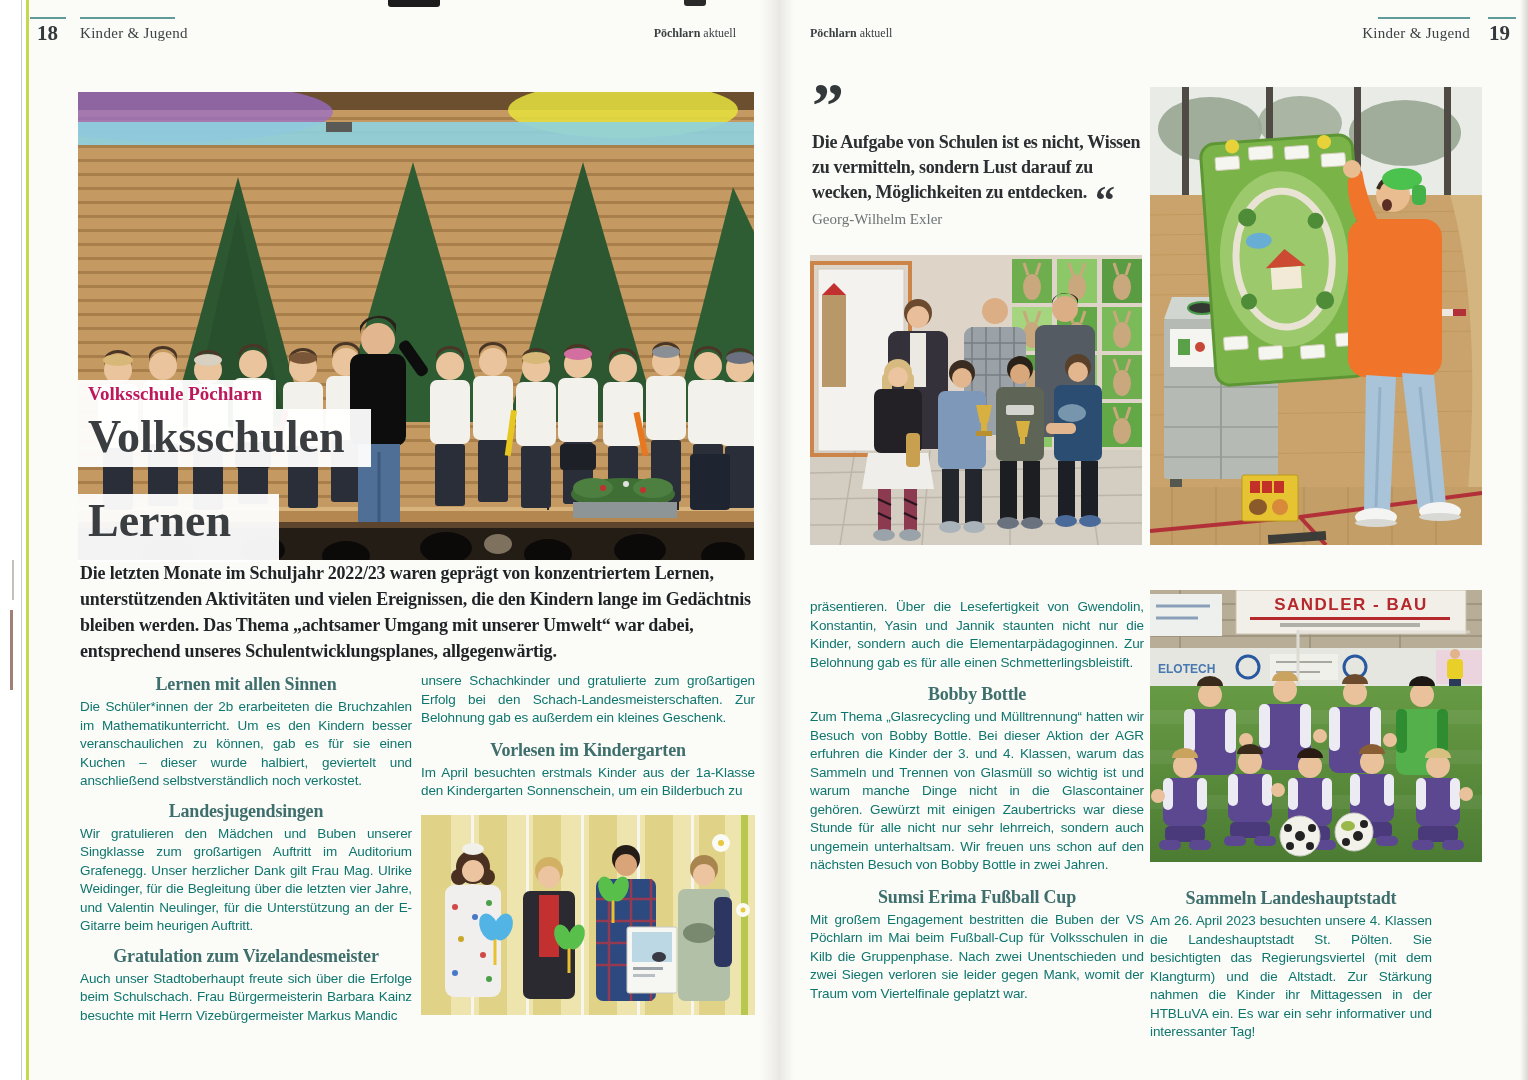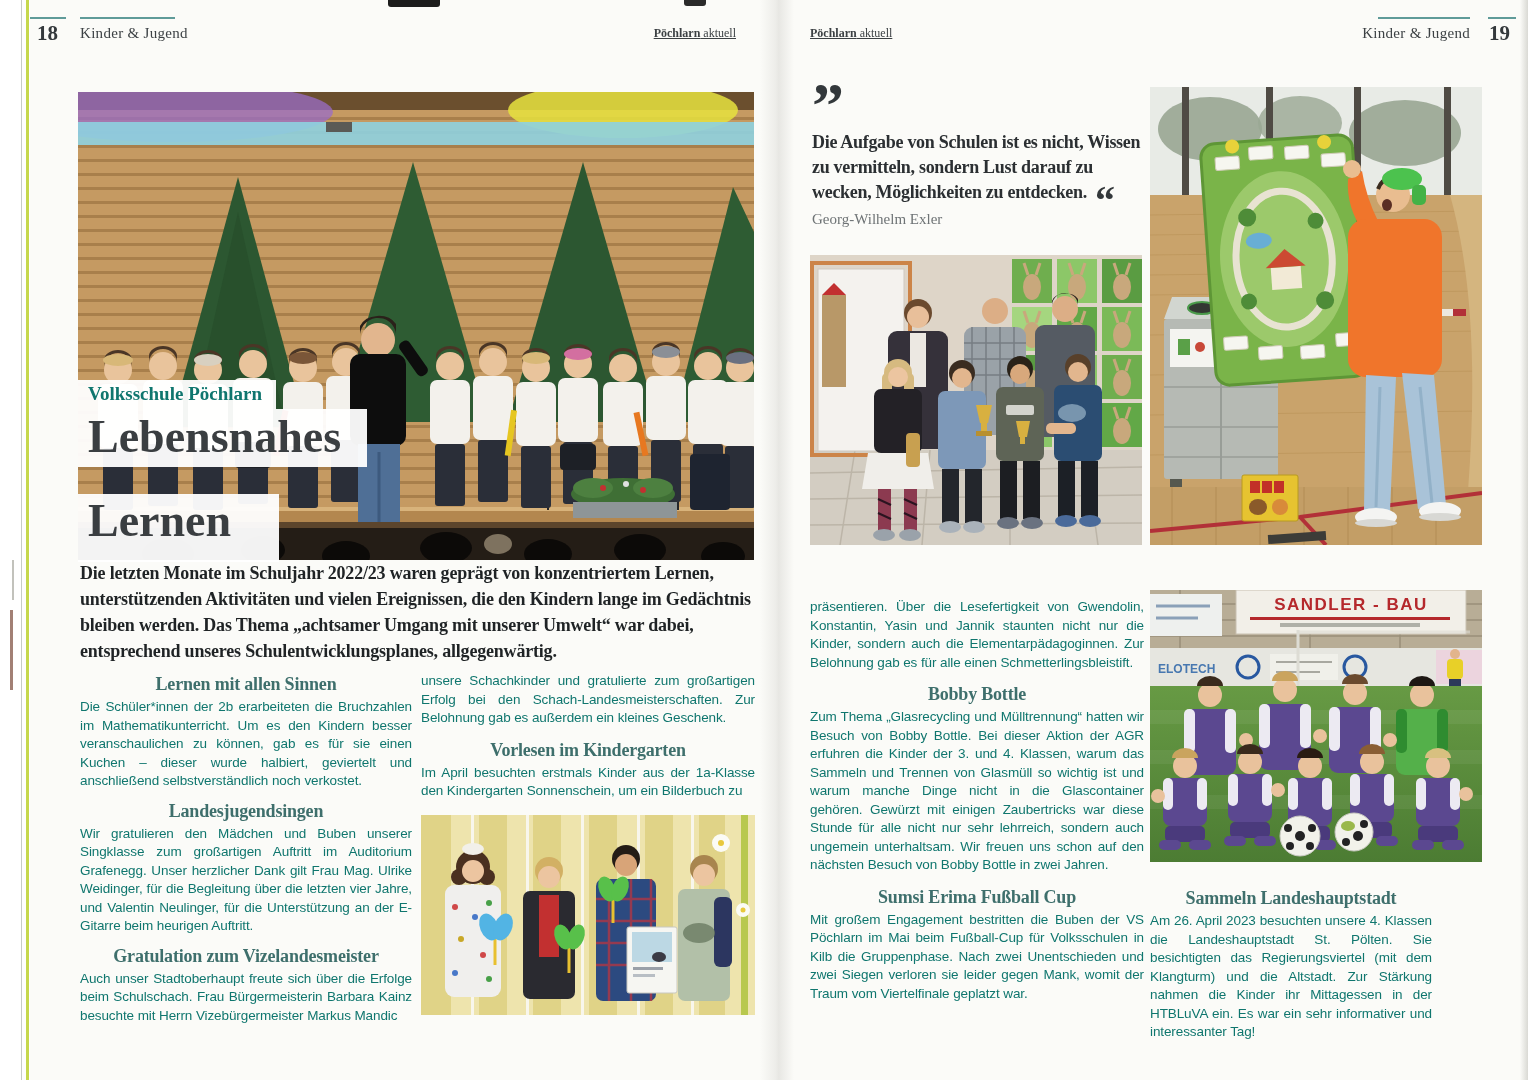--- a/index.html
+++ b/index.html
@@ -14,28 +14,28 @@
   .edge-left .mark2{position:absolute;left:12px;top:560px;width:2px;height:40px;background:#9a9a90;opacity:.6;}
   .edge-right{right:0;top:0;width:8px;height:1080px;background:linear-gradient(90deg,rgba(0,0,0,0),#d9d9d4);}
   .gutter{left:760px;top:0;width:34px;height:1080px;
           background:linear-gradient(90deg,rgba(0,0,0,0) 0%,rgba(60,55,45,.07) 45%,rgba(60,55,45,.10) 55%,rgba(0,0,0,0) 100%);}
   .topmark1{left:388px;top:0;width:52px;height:7px;background:#1c1c1c;border-radius:0 0 3px 3px;}
   .topmark2{left:684px;top:0;width:22px;height:6px;background:#2a2a2a;border-radius:0 0 3px 3px;}
   
   .rule{height:2px;background:#5F9B99;}
   .pagenum{font:700 21px "Liberation Serif",serif;color:#34393c;}
   .seclabel{font:400 15px "Liberation Serif",serif;color:#3c4144;letter-spacing:.3px;}
-  .brand{font:400 12px "Liberation Serif",serif;color:#3c4144;text-decoration:underline;}
+  .brand{font:400 12px "Liberation Serif",serif;color:#3c4144;}
   .brand b{font-weight:700;}
   
   .photo{position:absolute;overflow:hidden;background:#ddd;}
   .photo svg{display:block;width:100%;height:100%;}
   
   .kicker-box{left:78px;top:380px;background:rgba(255,255,255,.95);padding:3px 14px 4px 10px;
-              font:700 19px "Liberation Serif",serif;color:#0f766e;}
+              font:700 19px "Liberation Serif",serif;color:#be185d;}
   .title-box{background:rgba(255,255,255,.95);font:700 46px/1 "Liberation Serif",serif;color:#3a3e41;}
   .title1{left:78px;top:409px;padding:5px 26px 7px 10px;}
   .title2{left:78px;top:494px;padding:4px 48px 18px 10px;}
   
   .intro{left:80px;top:560px;width:692px;font:700 18px/26px "Liberation Serif",serif;
          color:#1f2325;letter-spacing:-.2px;margin:0;}
   .heading{font:700 18px "Liberation Serif",serif;color:#3E6F6C;letter-spacing:-.2px;margin:0 0 3px 0;text-align:center;}
   .body{font:400 13.5px/18.5px "Liberation Sans",sans-serif;color:#0f766e;margin:0;
         text-align:justify;letter-spacing:-.1px;hyphens:auto;-webkit-hyphens:auto;}
   .sect{margin-top:10px;}
@@ -174,21 +174,21 @@
         <ellipse cx="368" cy="456" rx="26" ry="16" fill="#0c0a08"></ellipse>
     <ellipse cx="470" cy="462" rx="24" ry="15" fill="#0c0a08"></ellipse>
         <ellipse cx="562" cy="458" rx="26" ry="16" fill="#0c0a08"></ellipse>
     <ellipse cx="645" cy="464" rx="22" ry="14" fill="#0c0a08"></ellipse>
     <ellipse cx="420" cy="452" rx="14" ry="10" fill="#d8c8a8" opacity=".5"></ellipse>
   </g>
 </svg>
 </div>
 
 <div class="abs kicker-box">Volksschule Pöchlarn</div>
-<div class="abs title-box title1">Lebensnahes</div>
+<div class="abs title-box title1">Volksschulen</div>
 <div class="abs title-box title2">Lernen</div>
 
 <p class="abs intro">Die letzten Monate im Schuljahr 2022/23 waren geprägt von konzentriertem Lernen, unterstützenden Aktivitäten und vielen Ereignissen, die den Kindern lange im Gedächtnis bleiben werden. Das Thema „achtsamer Umgang mit unserer Umwelt“ war dabei, entsprechend unseres Schulentwicklungsplanes, allgegenwärtig.</p>
 
 <div class="flowcol" style="left:80px;top:674px;width:332px;">
   <div class="sect">
     <h3 class="heading">Lernen mit allen Sinnen</h3>
     <p class="body">Die Schüler*innen der 2b erarbeiteten die Bruchzahlen im Mathematikunterricht. Um es den Kindern besser veranschaulichen zu können, gab es für sie einen Kuchen – dieser wurde halbiert, geviertelt und anschließend selbstverständlich noch verkostet.</p>
   </div>
   <div class="sect">

